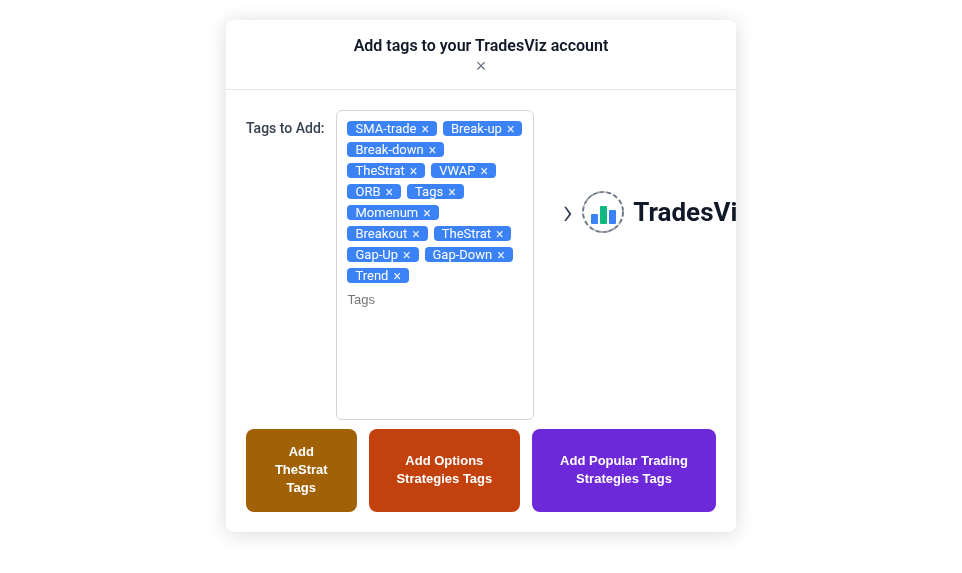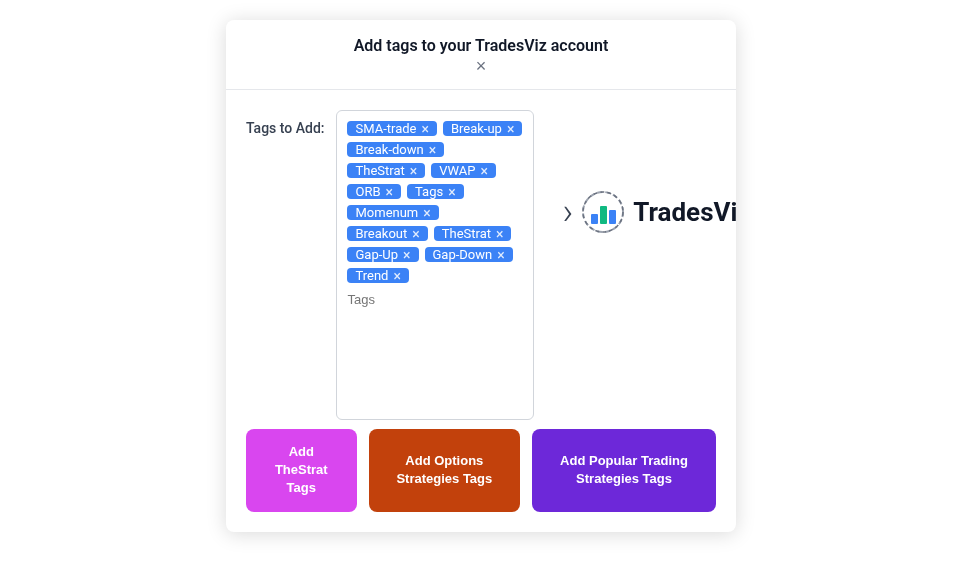--- a/index.html
+++ b/index.html
@@ -141,21 +141,21 @@
       font-size: 13px;
       font-weight: 600;
       color: #fff;
       cursor: pointer;
       text-align: center;
       line-height: 1.4;
       min-width: 110px;
     }
 
     .btn-thestrat {
-      background: #d946ef;
+      background: #a16207;
     }
 
     .btn-options {
       background: #c2410c;
     }
 
     .btn-popular {
       background: #6d28d9;
     }
   </style>

